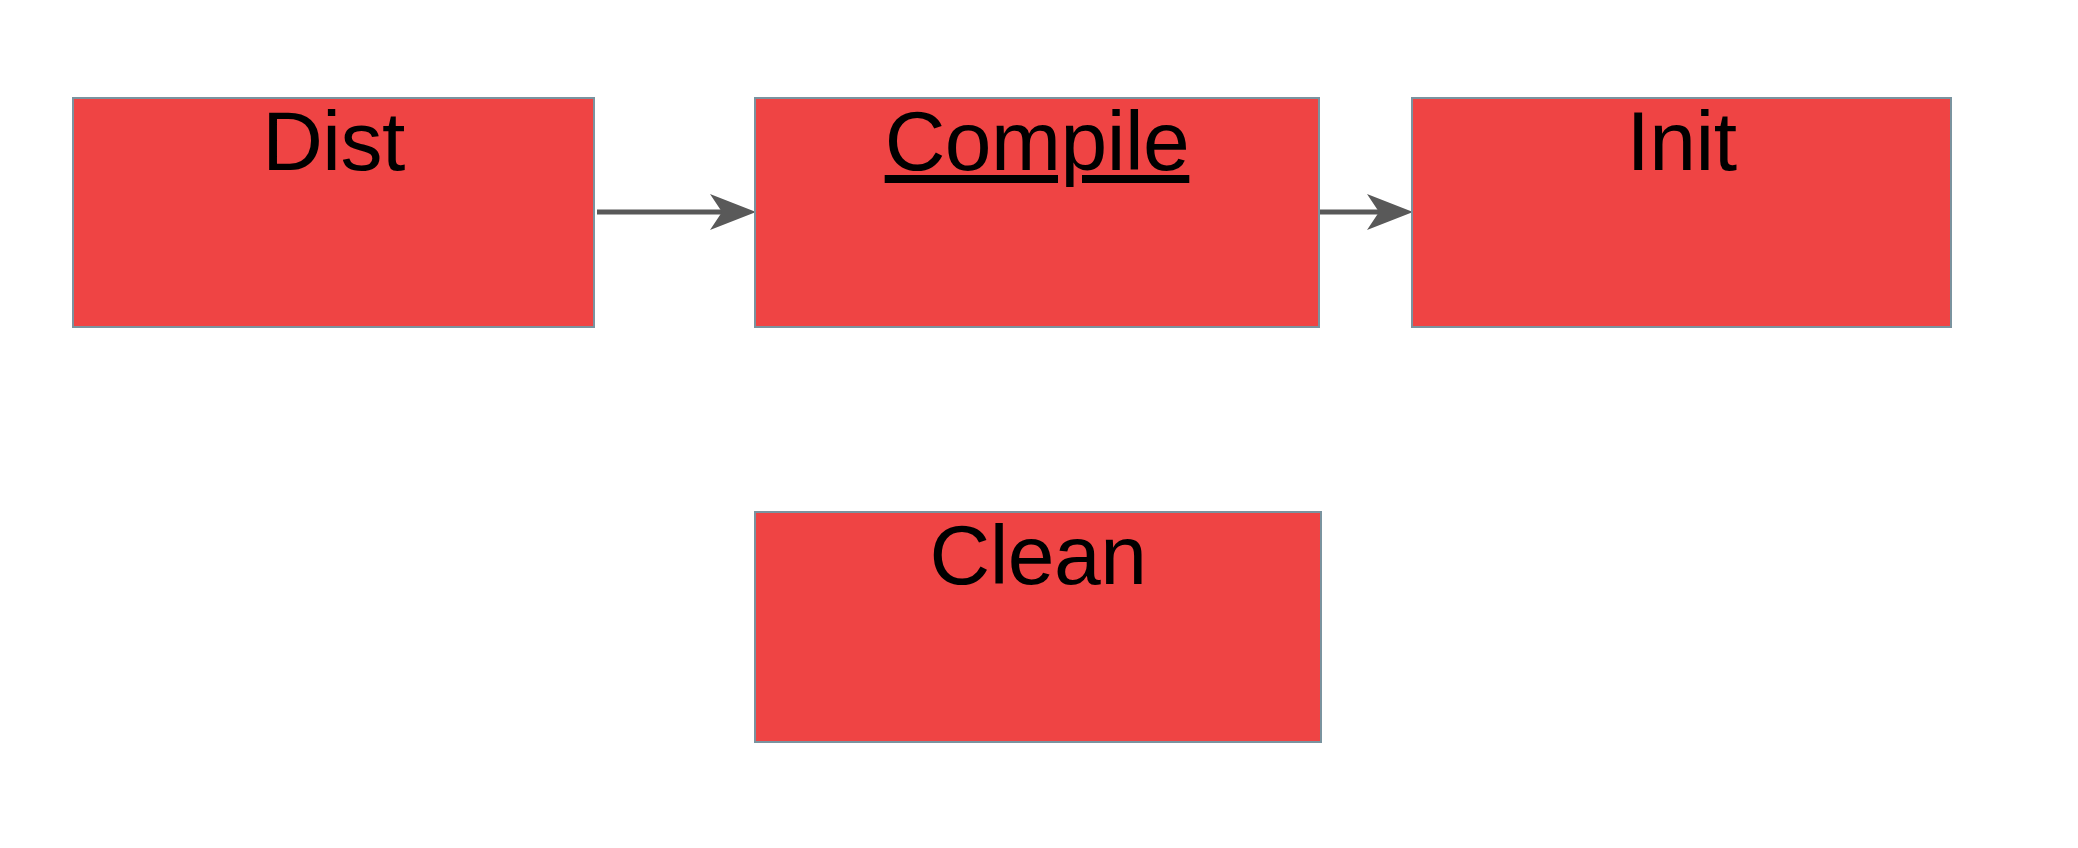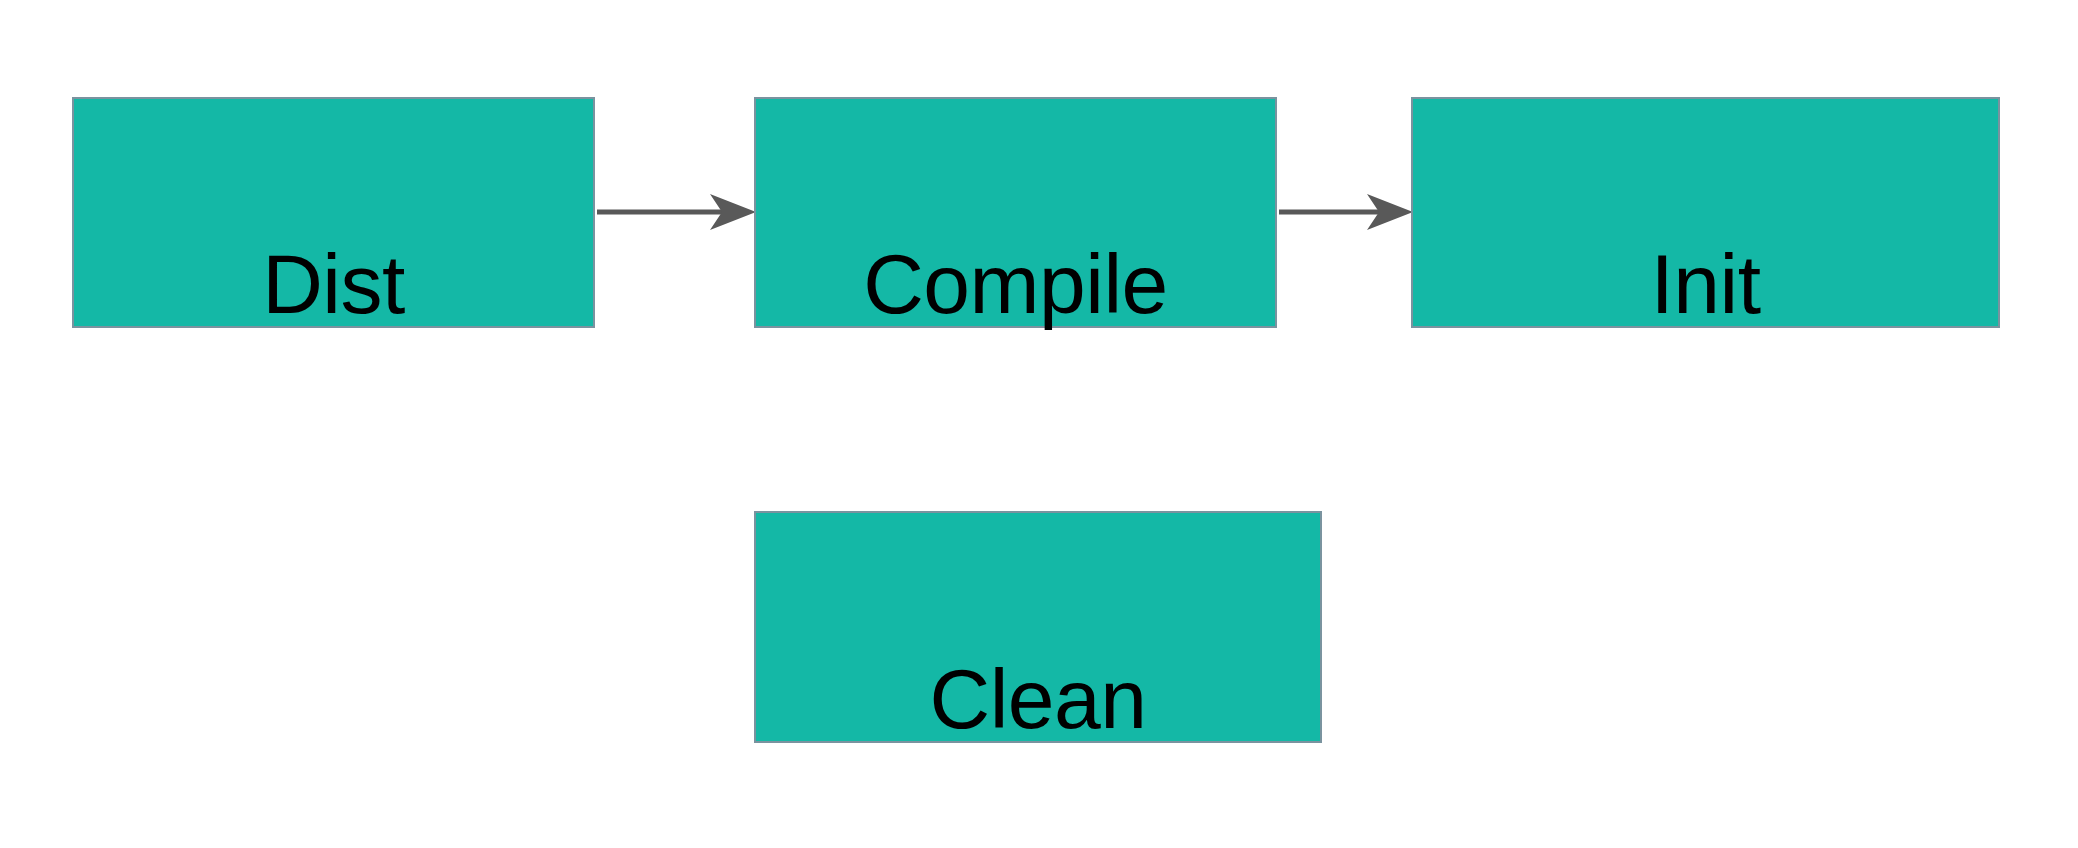--- a/index.html
+++ b/index.html
@@ -14,24 +14,24 @@
   #canvas {
     position: relative;
     width: 2078px;
     height: 848px;
     background: #ffffff;
     overflow: hidden;
   }
   .node {
     position: absolute;
     box-sizing: border-box;
-    background: #14b8a6;
+    background: #ef4444;
     border: 2.5px solid #7a939f;
     display: flex;
-    align-items: flex-end;
+    align-items: flex-start;
     justify-content: center;
   }
   .node-label {
     font-family: "Liberation Sans", sans-serif;
     font-size: 84px;
     line-height: 1;
     color: #000000;
     letter-spacing: -0.5px;
     white-space: nowrap;
     user-select: none;
@@ -49,22 +49,22 @@
     stroke-width: 5;
     fill: none;
   }
   .edge-head {
     fill: #595959;
     stroke: none;
   }
 
   
   #node-dist    { left: 72px;   top: 97px;  width: 523px; height: 231px; }
-  #node-compile { left: 754px;  top: 97px;  width: 523px; height: 231px; }
-  #node-init    { left: 1411px; top: 97px;  width: 589px; height: 231px; }
+  #node-compile { left: 754px;  top: 97px;  width: 566px; height: 231px; text-decoration: underline; }
+  #node-init    { left: 1411px; top: 97px;  width: 541px; height: 231px; }
   #node-clean   { left: 754px;  top: 511px; width: 568px; height: 232px; }
 </style>
 </head>
 <body>
 
 <div id="canvas">
 
   <svg class="edge-layer" viewBox="0 0 2078 848" width="2078" height="848">
     <g>
       <line class="edge-path" x1="597" y1="212" x2="733" y2="212"></line>

